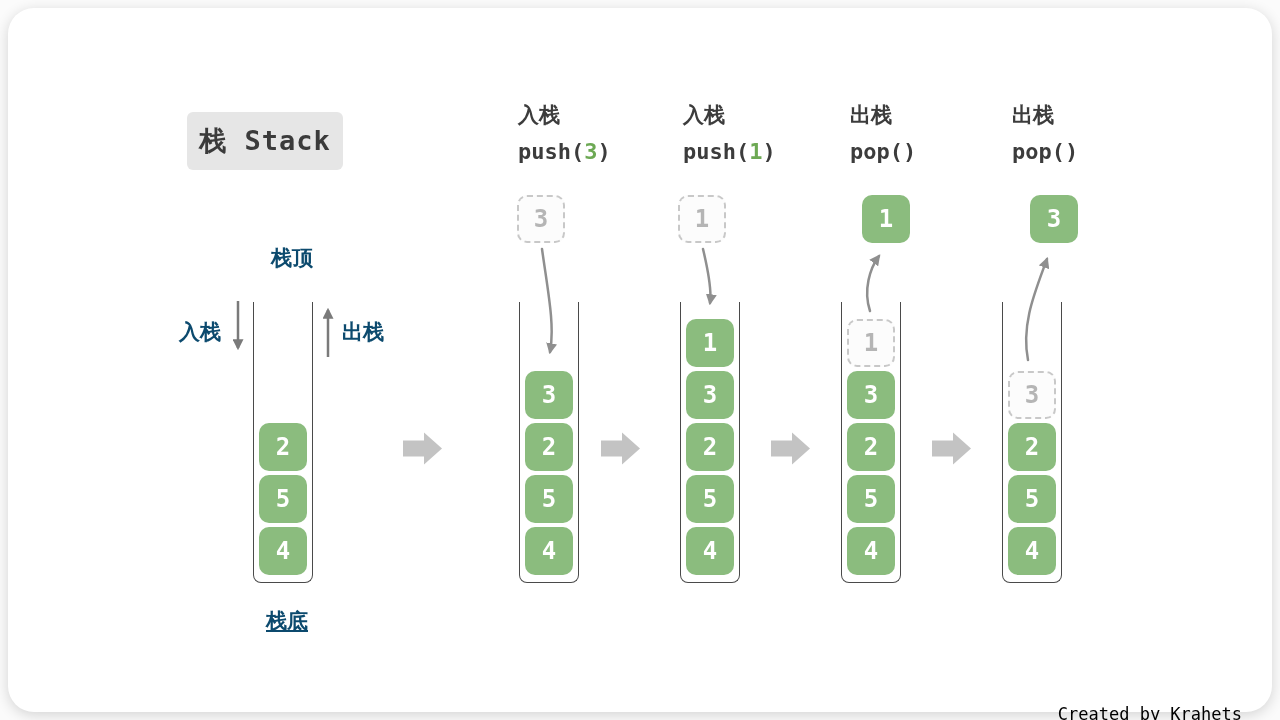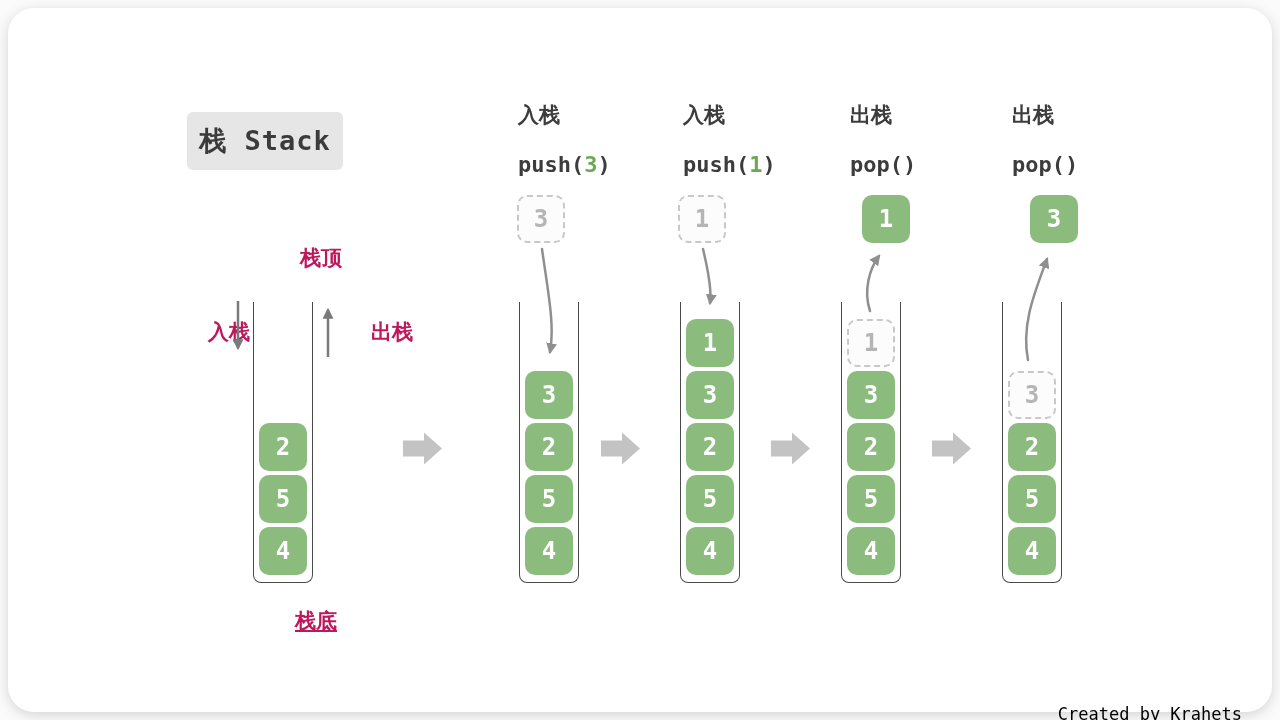--- a/index.html
+++ b/index.html
@@ -4,24 +4,24 @@
 <style>
   html,body{margin:0;padding:0;background:#fbfbfb;overflow:hidden;}
   .stage{position:relative;width:1280px;height:720px;font-family:"DejaVu Sans","Liberation Sans",sans-serif;}
   .card{position:absolute;left:8px;top:8px;right:8px;bottom:8px;background:#ffffff;border-radius:26px;
         box-shadow:0 3px 14px rgba(0,0,0,0.16);}
   .abs{position:absolute;}
   .title-badge{left:187px;top:112px;width:156px;height:58px;background:#e6e6e6;border-radius:6px;
         color:#3b3b3b;font:bold 27px/58px "DejaVu Sans Mono","Liberation Mono",monospace;text-align:center;letter-spacing:1px;}
   .col-header{top:102px;}
   .hdr-label{font-weight:bold;font-size:21px;color:#3c3c3c;line-height:26px;}
-  .hdr-code{margin-top:24px;font-family:"DejaVu Sans Mono","Liberation Mono",monospace;font-weight:bold;
+  .hdr-code{margin-top:11px;font-family:"DejaVu Sans Mono","Liberation Mono",monospace;font-weight:bold;
         font-size:22px;color:#3c3c3c;line-height:26px;white-space:nowrap;}
   .hdr-code .arg{color:#6da954;}
-  .cjk-label{font-weight:bold;font-size:21px;color:#be185d;text-align:right;width:100px;line-height:26px;}
+  .cjk-label{font-weight:bold;font-size:21px;color:#0c4a6e;text-align:center;width:100px;line-height:26px;}
   .well{width:60px;height:281px;border:1.5px solid #4a4a4a;border-top:none;border-radius:0 0 8px 8px;
         background:#ffffff;box-sizing:border-box;}
   .cell{width:48px;height:48px;border-radius:10px;background:#8bbc7e;color:#ffffff;text-align:center;
         font:bold 24px/48px "DejaVu Sans Mono","Liberation Mono",monospace;}
   .ghost{width:48px;height:48px;border-radius:10px;border:2px dashed #c8c8c8;background:#fcfcfc;
         color:#b5b5b5;text-align:center;box-sizing:border-box;
         font:bold 24px/44px "DejaVu Sans Mono","Liberation Mono",monospace;}
   .overlay{left:0;top:0;pointer-events:none;}
   .watermark{right:38px;top:704px;color:#000000;font:17px "DejaVu Sans Mono","Liberation Mono",monospace;}
 </style>

